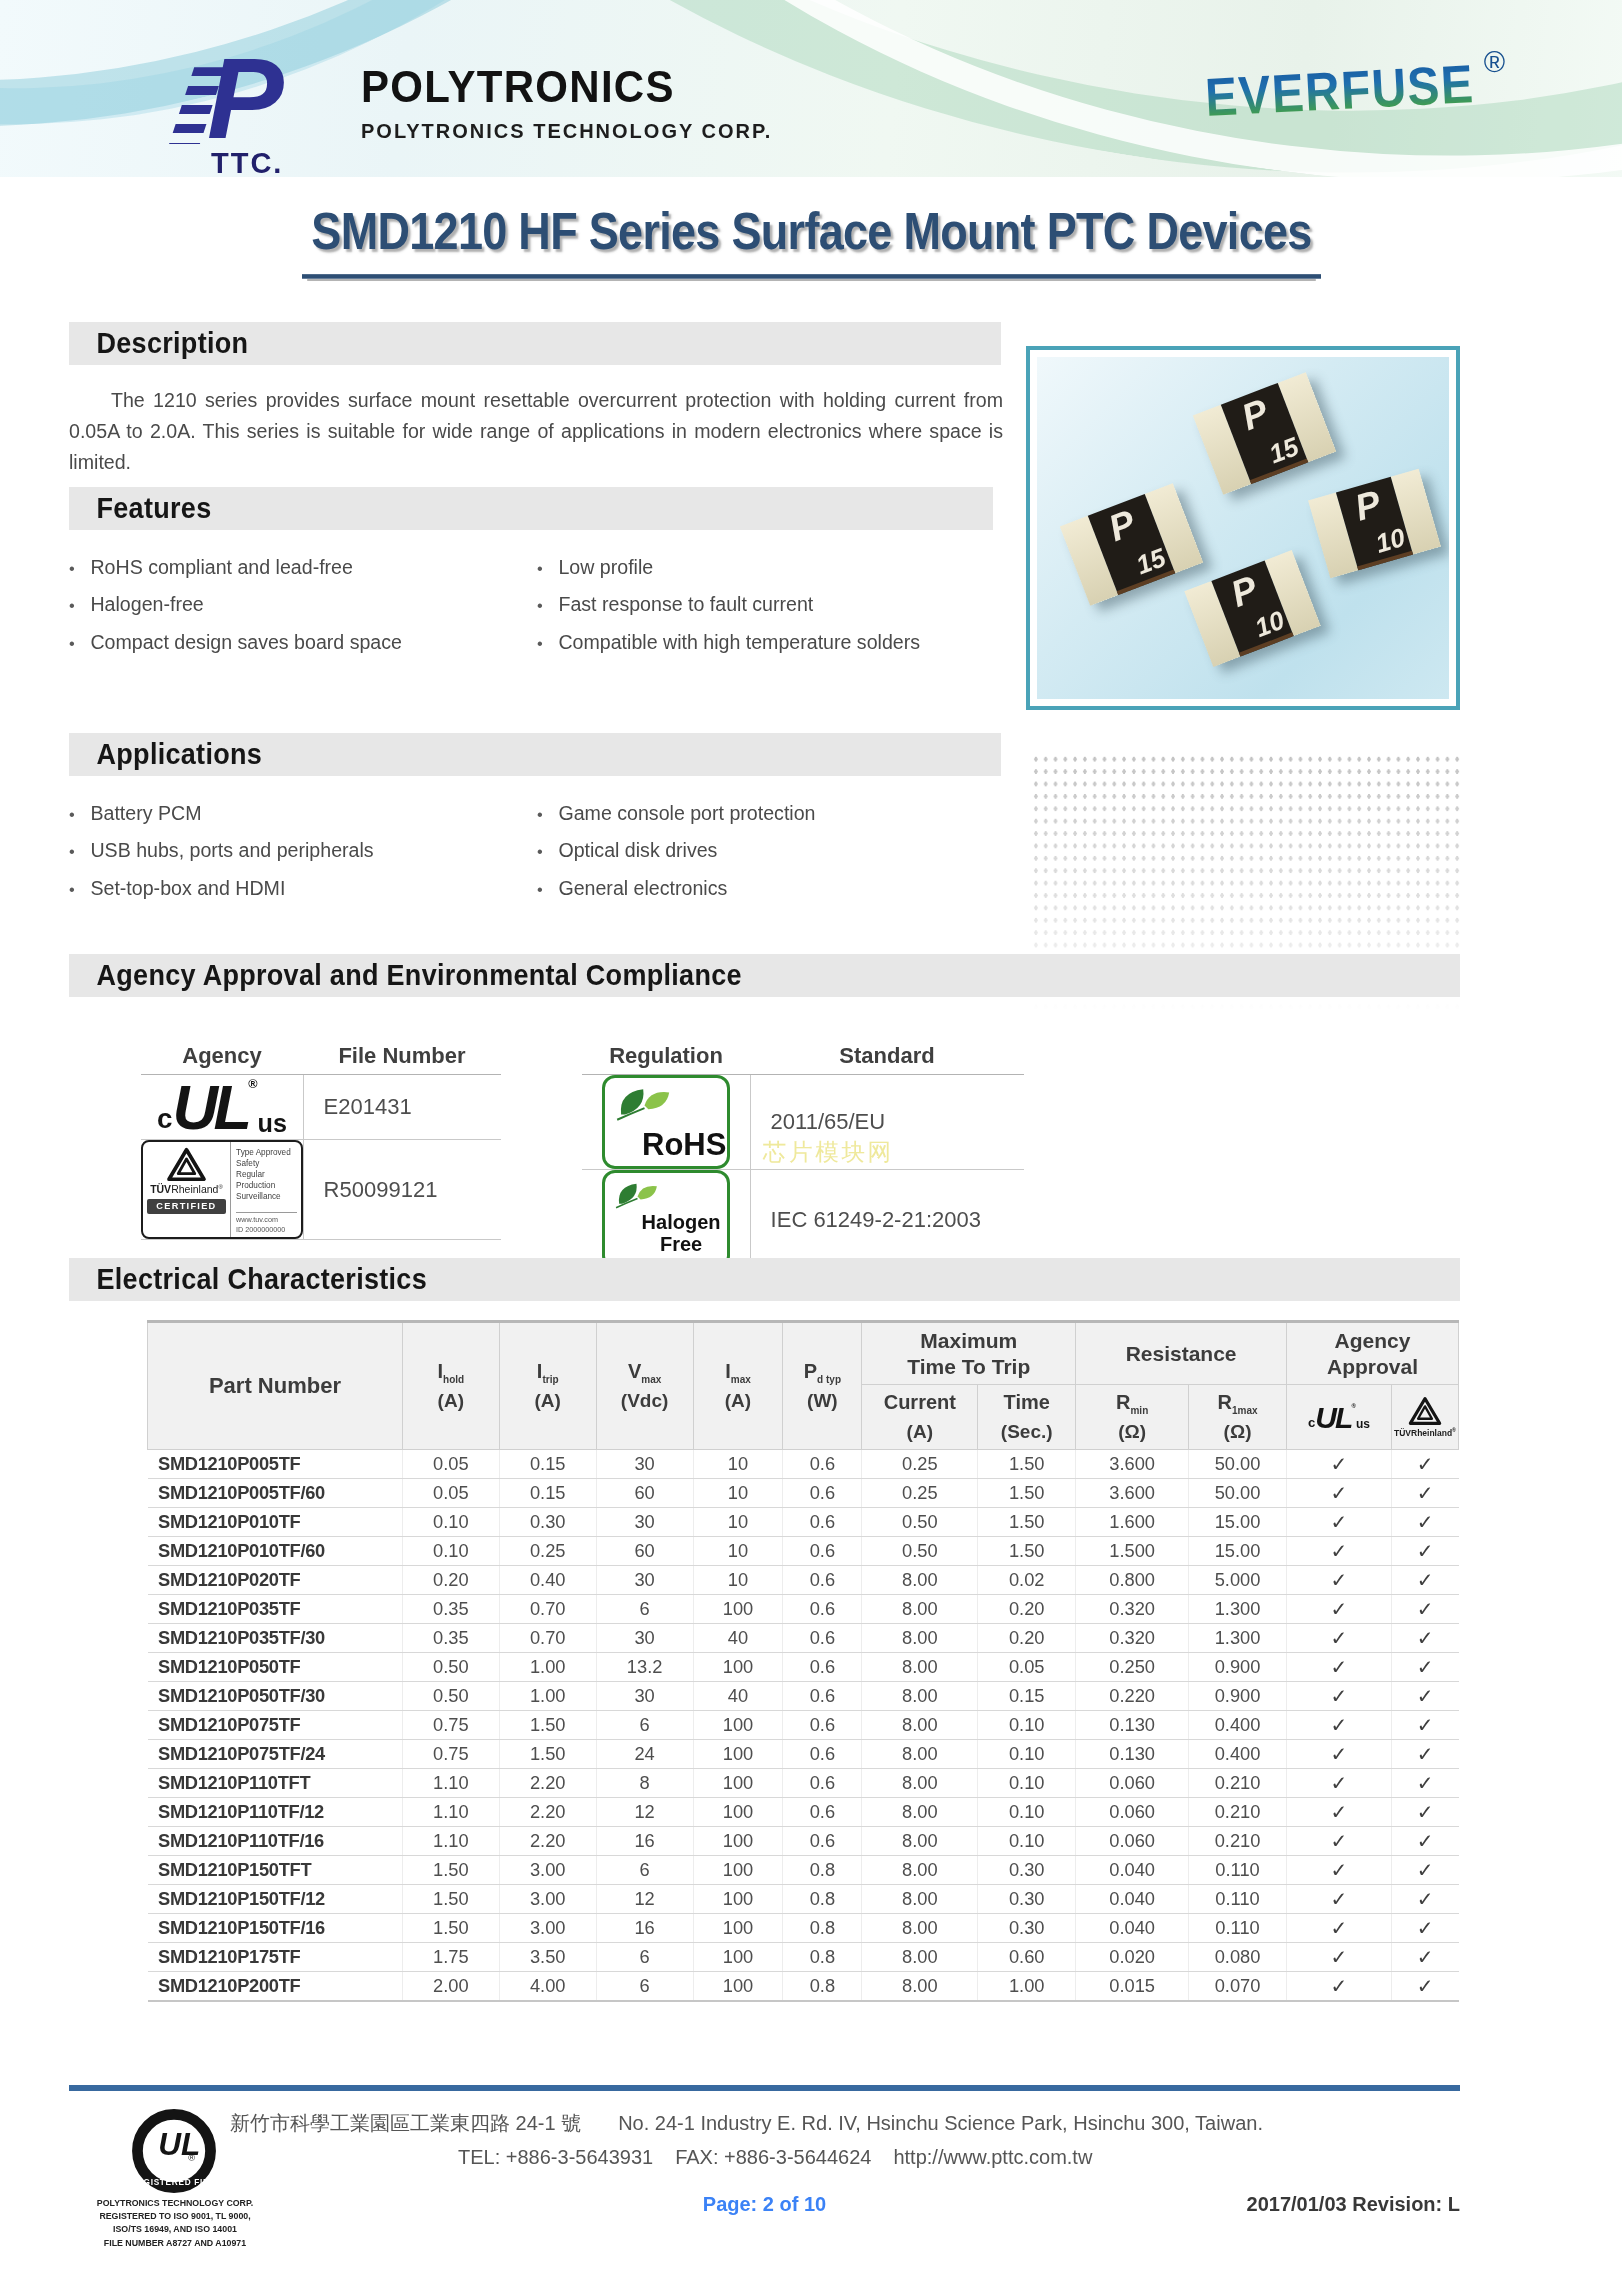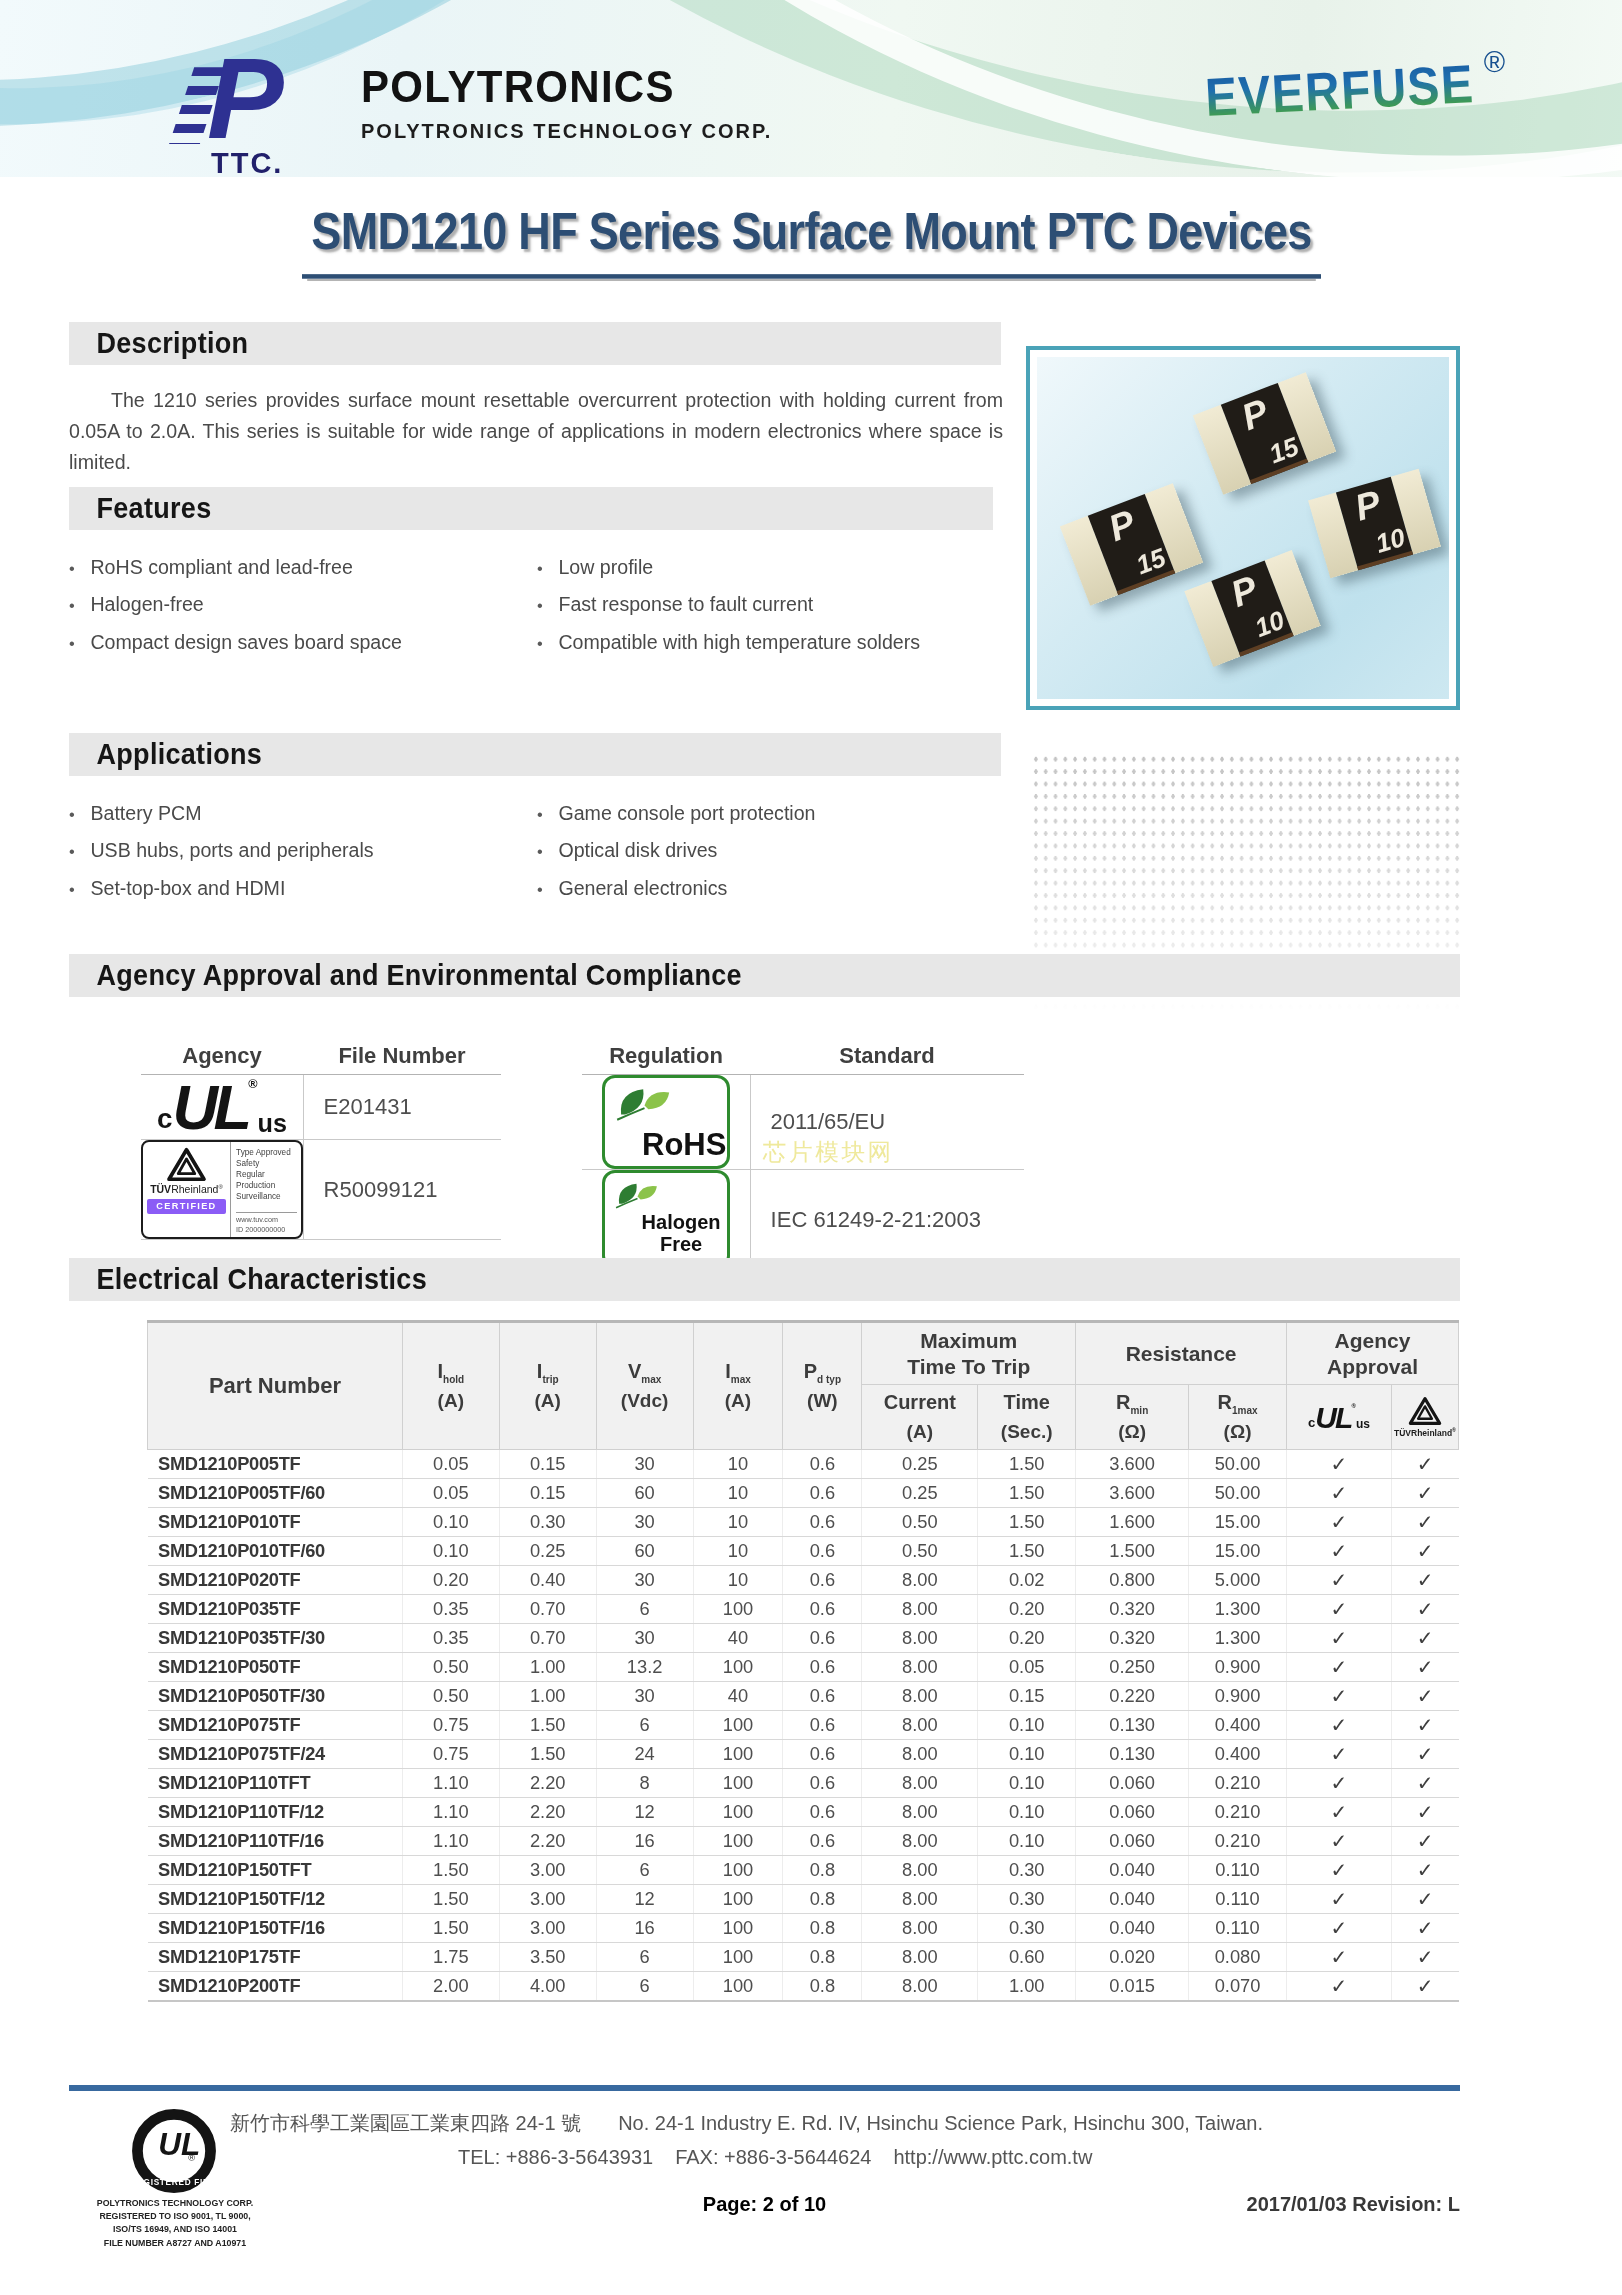--- a/index.html
+++ b/index.html
@@ -121,21 +121,21 @@
   .culus-mini { font-size:30px; }
 
   
   .tuv-badge { width:175px; height:99px; border:2px solid #1c1c1c; border-radius:7.9px;
     background:#fff; display:flex; overflow:hidden; }
   .tuv-left { width:55%; display:flex; flex-direction:column; align-items:center; padding-top:5.2px; }
   .tuv-left svg { width:41px; height:35px; }
   .tuv-brand { font-size:10.5px; color:#1c1c1c; margin-top:1.3px; white-space:nowrap; }
   .tuv-brand b { font-weight:900; }
   .tuv-brand sup { font-size:5.9px; }
-  .tuv-cert { margin-top:3.3px; background:#8b5cf6; color:#fff; font-size:9.2px; font-weight:700;
+  .tuv-cert { margin-top:3.3px; background:#404040; color:#fff; font-size:9.2px; font-weight:700;
     letter-spacing:1.3px; padding:2.6px 9.2px; border-radius:2px; }
   .tuv-right { width:45%; border-left:1.3px solid #9a9a9a; padding:5.2px 3.9px 2.6px 5.2px;
     display:flex; flex-direction:column; font-size:8.2px; color:#3f3f3f; line-height:1.35; }
   .tuv-right .fine { margin-top:auto; border-top:1px solid #9a9a9a; padding-top:2px;
     font-size:7.2px; color:#555; }
 
   
   .eco-badge { position:relative; width:128px; border:3.9px solid #2e8b2e; border-radius:13px; background:#fff; }
   .rohs { height:94px; }
   .halogen { height:99px; }
@@ -176,21 +176,21 @@
   .footer-line { position:absolute; top:2085px; left:69px; width:1391px; height:5.9px; background:#38699f; }
   #ul-firm { position:absolute; top:2108px; left:131px; width:86px; }
   .ul-caption { position:absolute; top:2197px; left:77px; width:196px; text-align:center;
     font-size:8.8px; color:#222; line-height:1.5; font-weight:700; }
   .addr-row { position:absolute; top:2110px; left:230px; display:flex; gap:37px;
     font-size:20px; color:#555; align-items:baseline; }
   .tel-row { position:absolute; top:2146px; left:458px; display:flex; gap:22px;
     font-size:20px; color:#555; }
   .page-row { position:absolute; top:2193px; left:69px; width:1391px; height:29px; }
   .page-center { position:absolute; left:0; width:100%; text-align:center;
-    font-size:20px; font-weight:700; color:#000000; }
+    font-size:20px; font-weight:700; color:#3b82f6; }
   .page-right { position:absolute; right:0; font-size:20px; font-weight:700; color:#383838; }
 </style>
 </head>
 <body>
 
 <div id="page">
 
   <div class="wave-band">
     <div class="wave w1"></div>
     <div class="wave w2"></div>

